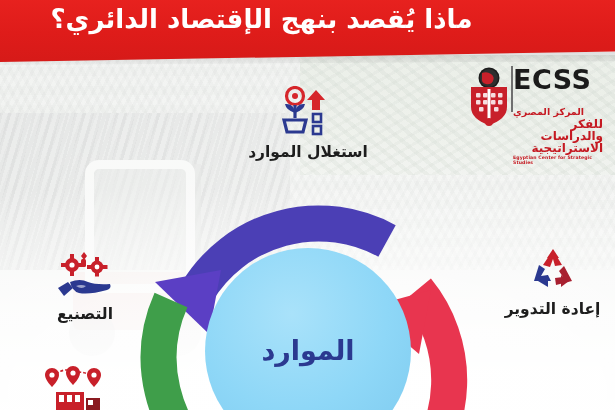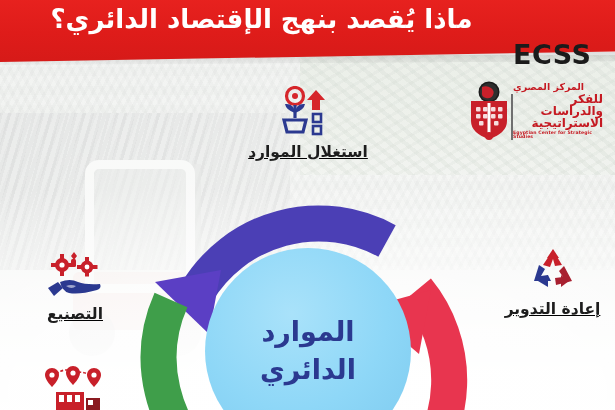--- a/index.html
+++ b/index.html
@@ -139,21 +139,21 @@
     z-index: 6;
     white-space: nowrap;
   }
 
   
   .logo {
     position: absolute;
     right: 12px; top: 66px;
     width: 136px; height: 74px;
     display: flex;
-    align-items: flex-end;
+    align-items: flex-start;
     gap: 0;
     direction: ltr;
     z-index: 7;
   }
   .logo-mark {
     position: relative;
     width: 44px; height: 60px;
     flex: 0 0 auto;
   }
   .logo-divider {
@@ -230,32 +230,31 @@
   }
 
   
   .node {
     position: absolute;
     z-index: 6;
     display: flex;
     flex-direction: column;
     align-items: center;
     gap: 3px;
-    text-decoration: underline;
   }
   .node-label {
     font-size: 15.5px;
     font-weight: bold;
     color: #1d1d1d;
     direction: rtl;
     white-space: nowrap;
   }
   .node-top    { left: 205px; top: 86px; width: 206px; }
   .node-right  { left: 490px; top: 247px; width: 125px; }
-  .node-left   { left: 4px;   top: 250px; width: 142px; }
+  .node-left   { left: 14px;   top: 250px; width: 142px; }
   .node-bottom { left: 2px;   top: 366px; width: 142px; }
   .node-icon { display: block; }
 </style>
 </head>
 <body>
 
 <div id="stage">
 
   <div class="bg-photo">
     <div class="bg-bales"></div>
@@ -324,21 +323,20 @@
       <g>
         <path d="M 281 300 A 142 142 0 0 0 288 112" stroke="#e8354f" stroke-width="36" fill="none" stroke-linecap="butt"></path>
         <polygon points="236,130 302,112 290,176" fill="#e8354f"></polygon>
       </g>
     </svg>
   </div>
 
   <div class="center-circle"></div>
   <div class="center-text">
     <span>الموارد</span>
-    <span>الدائري</span>
   </div>
 
   <div class="node node-top">
     <span class="node-icon">
       <svg width="56" height="50" viewBox="0 0 56 50">
         <circle cx="15" cy="10" r="8.5" fill="none" stroke="#d6262b" stroke-width="3.2"></circle>
         <circle cx="15" cy="10" r="3" fill="#d6262b"></circle>
         <path d="M15 19 v13" stroke="#2b3990" stroke-width="3.2" fill="none"></path>
         <path d="M15 27 q-9 -3 -10 -9 q9 -1 10 9 z" fill="#2b3990"></path>
         <path d="M15 27 q9 -3 10 -9 q-9 -1 -10 9 z" fill="#2b3990"></path>

